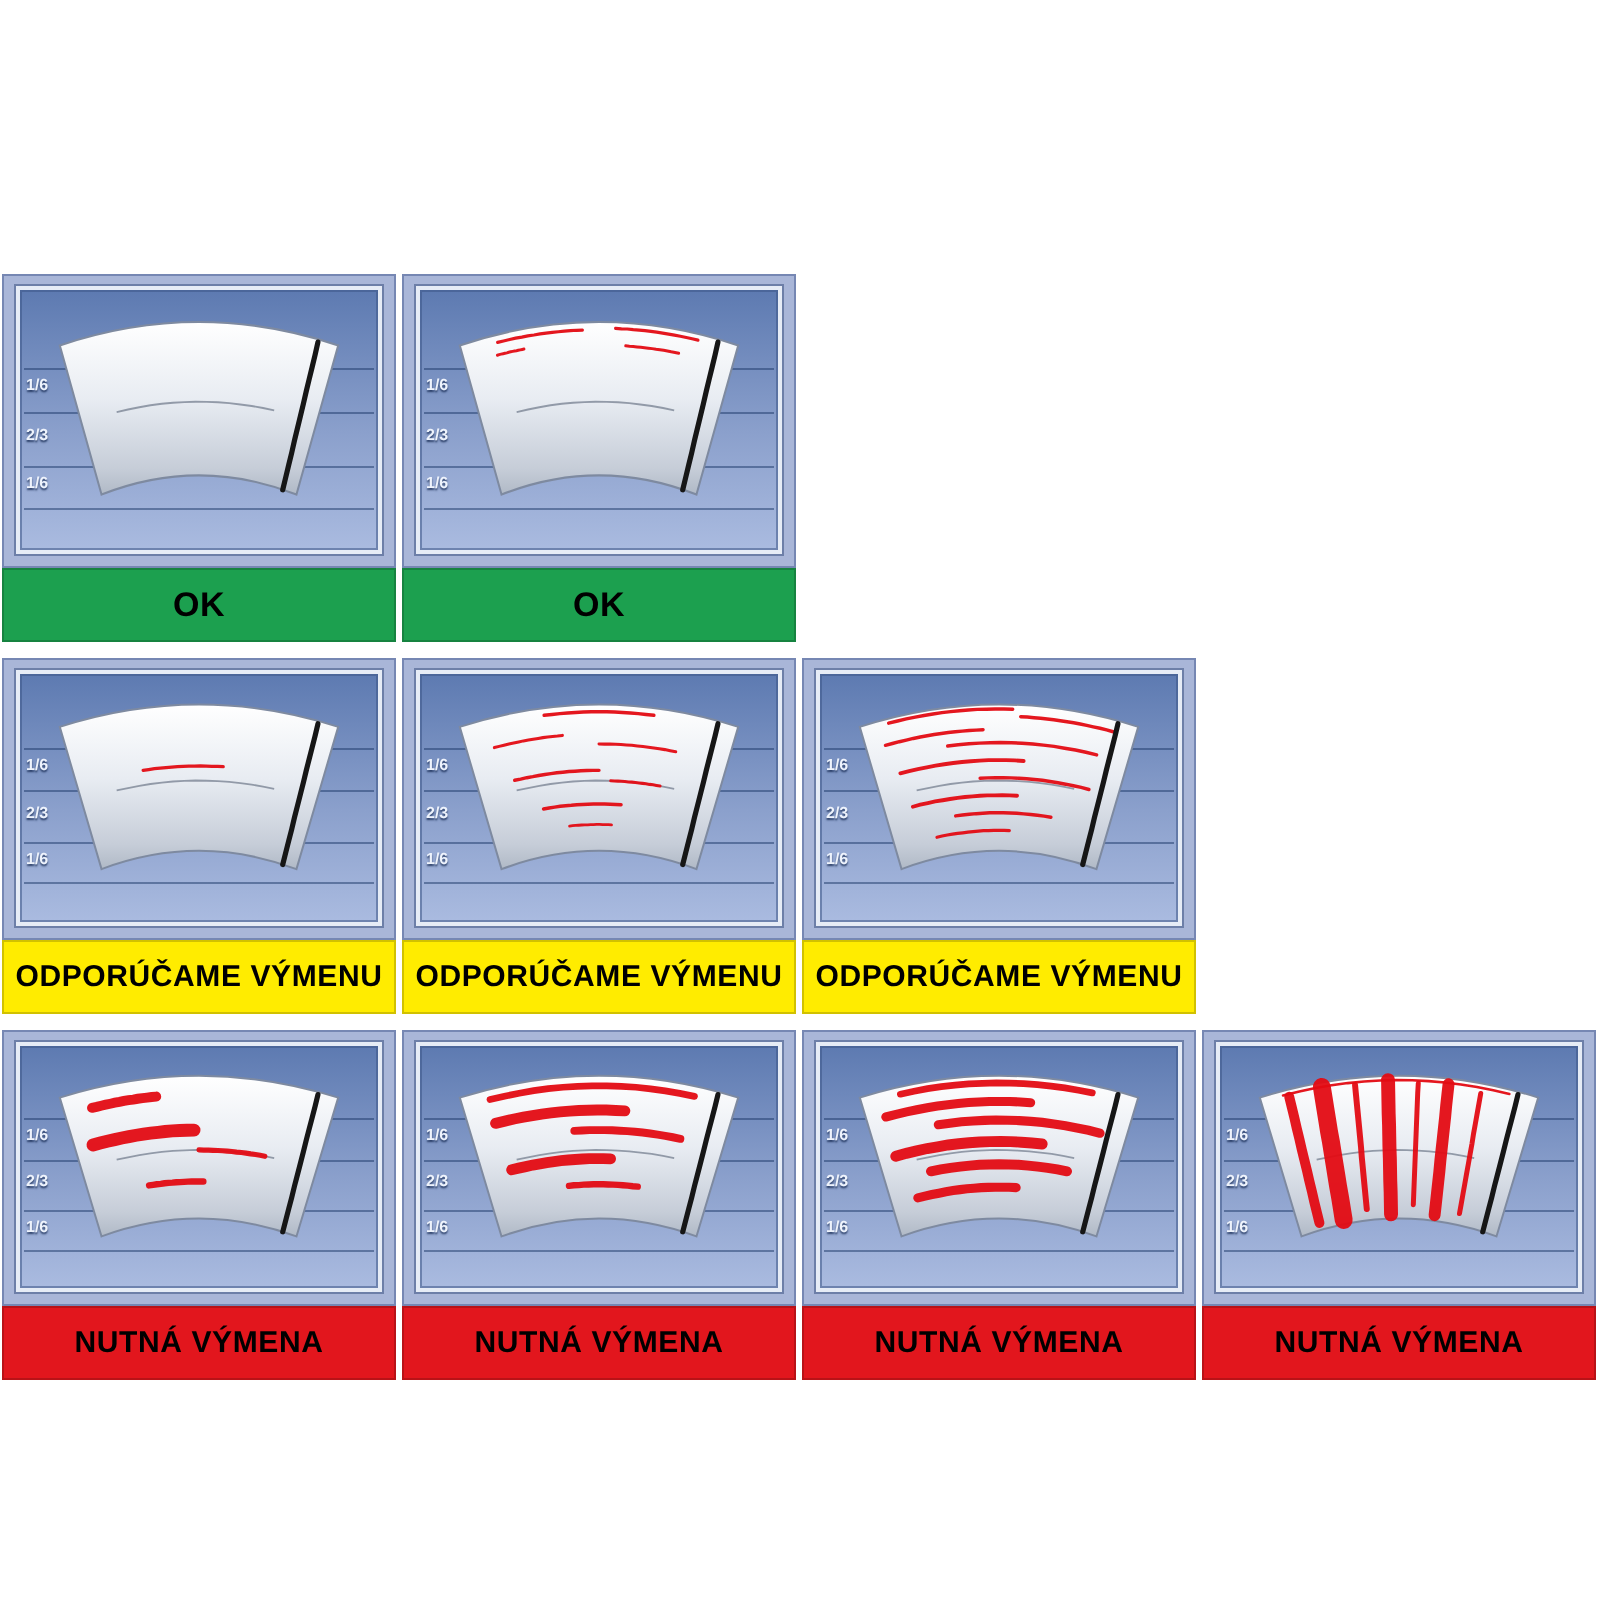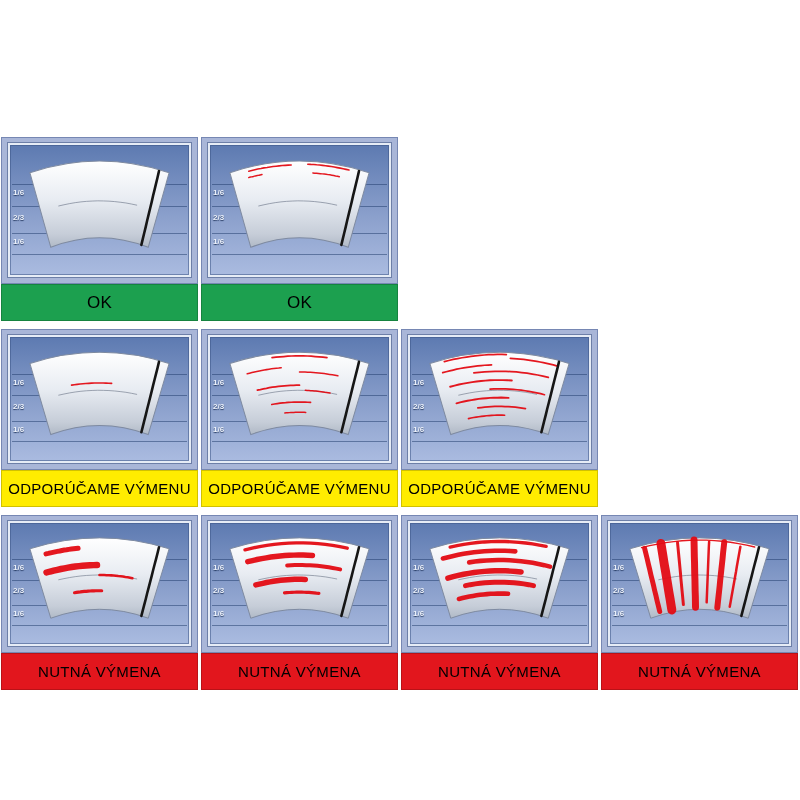--- a/index.html
+++ b/index.html
@@ -20,21 +20,21 @@
     overflow:hidden;
   }
   .gline{position:absolute;left:2px;right:2px;height:1px;background:rgba(28,56,104,.5);}
   .glabel{
     position:absolute;left:3px;font-size:8px;font-weight:bold;line-height:1;
     color:#eef3fc;text-shadow:0 1px 1px rgba(20,40,80,.85);
   }
   .panel svg{position:absolute;left:0;top:0;width:100%;height:100%;}
   .status{
     display:flex;align-items:center;justify-content:center;
-    font-weight:normal;color:#000;letter-spacing:.3px;
+    font-weight:bold;color:#000;letter-spacing:.3px;
     box-shadow:inset 0 0 0 1px rgba(0,0,0,.18);
   }
 </style>
 </head>
 <body>
 
 
 
 
 <svg width="0" height="0" aria-hidden="true">

